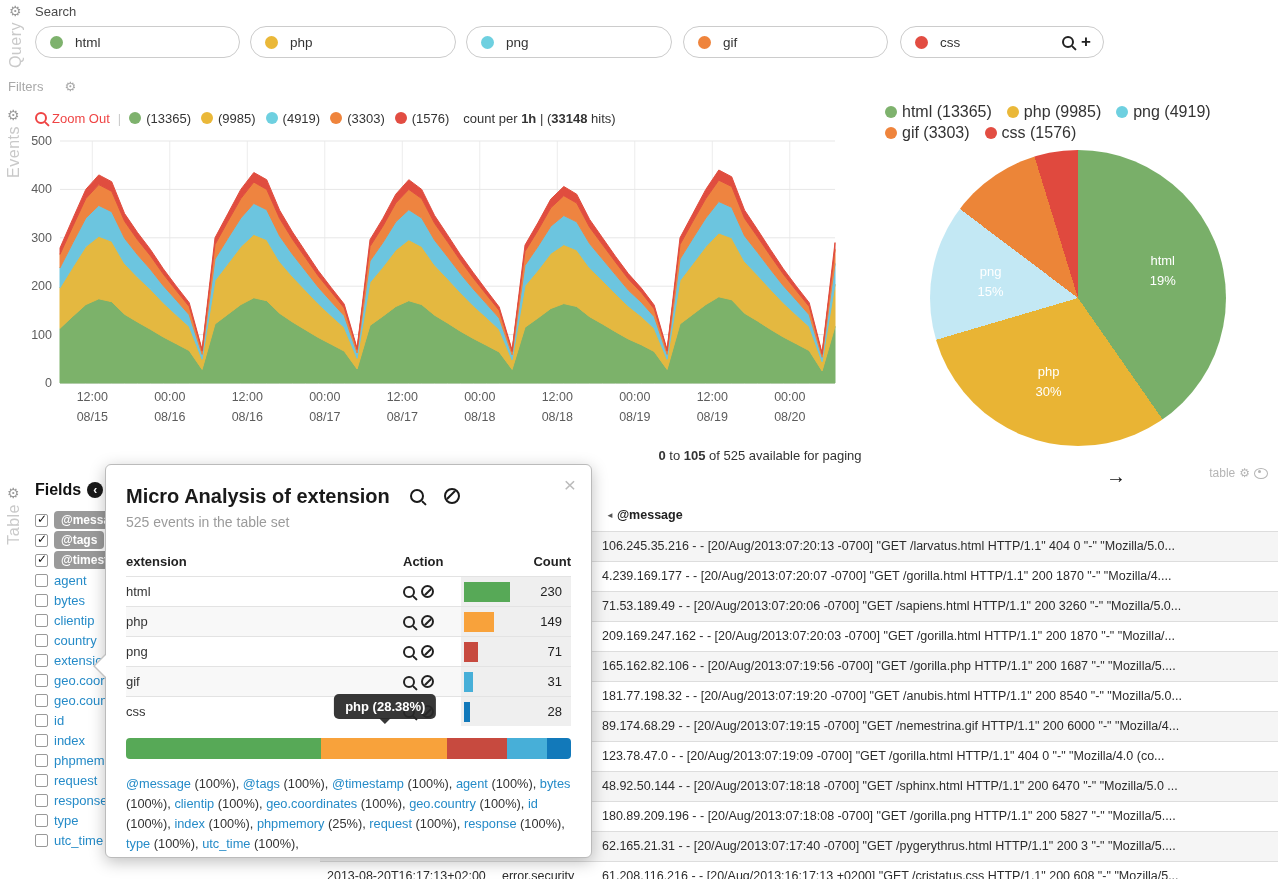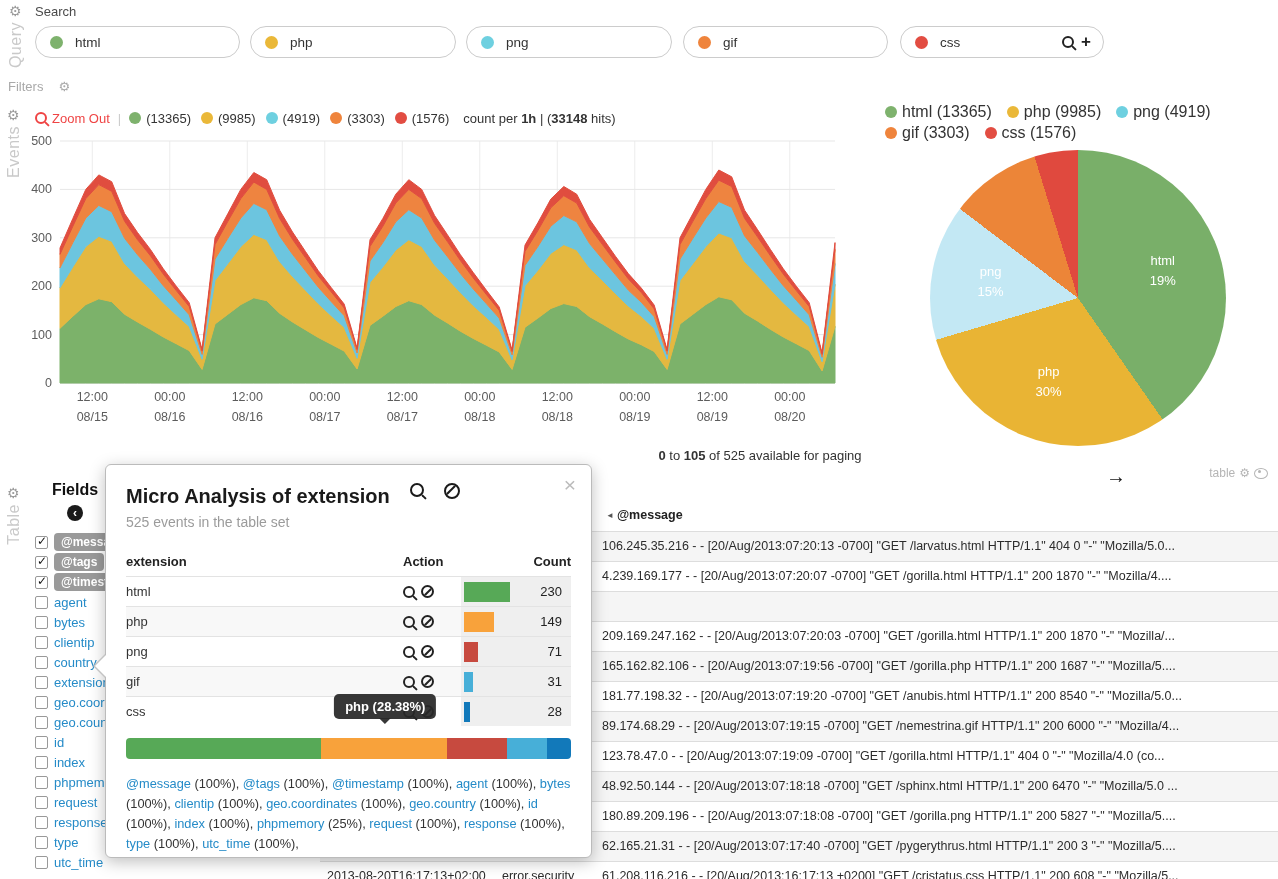--- a/index.html
+++ b/index.html
@@ -9,21 +9,21 @@
   .gear{position:absolute;color:#9a9a9a;font-size:14px;}
   .vlabel{position:absolute;writing-mode:vertical-rl;transform:rotate(180deg);
           color:#c9c9c9;font-size:16px;letter-spacing:.5px;}
   
   #search-label{position:absolute;left:35px;top:4px;font-size:13px;color:#4a4a4a;}
   .pill{position:absolute;top:26px;height:32px;border:1px solid #ccc;border-radius:17px;
         background:#fff;display:flex;align-items:center;box-sizing:border-box;padding:0 12px;}
   .pdot{width:13px;height:13px;border-radius:50%;margin:0 12px 0 2px;flex:0 0 auto;}
   .plabel{font-size:13.5px;color:#333;flex:1;}
   .ptools{display:flex;align-items:center;gap:7px;color:#222;}
-  #filters-row{position:absolute;left:8px;top:79px;font-size:13px;color:#a9a9a9;display:flex;gap:15px;align-items:center;}
+  #filters-row{position:absolute;left:8px;top:79px;font-size:13px;color:#a9a9a9;display:flex;gap:21px;align-items:center;}
   
   .imag{display:inline-block;width:8px;height:8px;border:2px solid currentColor;border-radius:50%;position:relative;}
   .imag::after{content:"";position:absolute;width:6px;height:2px;background:currentColor;
                transform:rotate(45deg);right:-5px;bottom:-3px;border-radius:1px;}
   .iban{display:inline-block;width:9px;height:9px;border:2px solid currentColor;border-radius:50%;position:relative;overflow:hidden;}
   .iban::after{content:"";position:absolute;left:-2px;top:3.5px;width:14px;height:2px;background:currentColor;transform:rotate(-45deg);}
   .iplus{font-weight:bold;font-size:17px;line-height:10px;color:#222;}
   .ieye{display:inline-block;width:12px;height:9px;border:1.5px solid currentColor;border-radius:50%;position:relative;vertical-align:-1px;}
   .ieye::after{content:"";position:absolute;left:3px;top:1.5px;width:3px;height:3px;border-radius:50%;background:currentColor;}
   .icirc{display:inline-flex;width:16px;height:16px;border-radius:50%;background:#1a1a1a;color:#fff;
@@ -49,33 +49,33 @@
   
   #log-table{position:absolute;left:320px;top:531px;right:0;bottom:0;z-index:1;}
   .trow{display:flex;height:29px;line-height:29px;border-top:1px solid #ddd;font-size:12.5px;color:#2c2c2c;
         white-space:nowrap;overflow:hidden;}
   .trow:nth-child(odd){background:#f5f5f5;}
   .ct{width:175px;padding-left:7px;flex:0 0 auto;overflow:hidden;}
   .cg{width:100px;flex:0 0 auto;overflow:hidden;}
   .cm{flex:1;overflow:hidden;}
   
   #fields-panel{position:absolute;left:35px;top:481px;width:80px;z-index:5;}
-  #fields-title{display:flex;align-items:center;gap:6px;font-size:16px;font-weight:bold;color:#111;margin-bottom:11px;flex-direction:column;}
+  #fields-title{display:flex;align-items:center;gap:6px;font-size:16px;font-weight:bold;color:#111;margin-bottom:11px;}
   .fitem{display:flex;align-items:center;gap:6px;height:20px;white-space:nowrap;}
   .cbox{width:13px;height:13px;border:1px solid #999;border-radius:2px;background:#fff;flex:0 0 auto;position:relative;box-sizing:border-box;}
   .cbox.checked::after{content:"\2713";position:absolute;left:1px;top:-3px;font-size:12px;font-weight:bold;color:#111;}
   .fbadge{background:#9a9a9a;color:#fff;font-weight:bold;font-size:12px;border-radius:4px;padding:2px 7px;}
   .flink{color:#258BC8;font-size:13px;cursor:pointer;}
   
   #micro{position:absolute;left:105px;top:464px;width:487px;height:394px;background:#fff;border:1px solid #bbb;
          border-radius:6px;box-shadow:0 4px 16px rgba(0,0,0,.25);z-index:30;box-sizing:border-box;padding:18px 20px;}
   #micro .tail{position:absolute;left:-11px;top:190px;width:0;height:0;border:11px solid transparent;border-left:none;border-right:11px solid #fff;}
   #micro .tailb{position:absolute;left:-13px;top:189px;width:0;height:0;border:12px solid transparent;border-left:none;border-right:12px solid #c3c3c3;}
   #ma-close{position:absolute;right:15px;top:8px;font-size:21px;color:#bbb;cursor:pointer;}
-  #ma-title{font-size:20px;font-weight:bold;color:#1a1a1a;display:flex;gap:20px;line-height:26px;}
+  #ma-title{font-size:20px;font-weight:bold;color:#1a1a1a;display:flex;align-items:center;gap:20px;line-height:26px;}
   #ma-title .imag{width:10px;height:10px;}
   #ma-title .iban{width:12px;height:12px;}
   #ma-sub{font-size:14px;color:#9b9b9b;margin-top:3px;line-height:20px;}
   #ma-table{margin-top:14px;}
   .ma-hrow,.ma-row{display:grid;grid-template-columns:1fr 58px 110px;align-items:center;}
   .ma-hrow{height:30px;font-size:13px;font-weight:bold;color:#222;}
   .ma-hrow .hc{text-align:right;}
   .ma-row{height:29px;border-top:1px solid #e3e3e3;font-size:13px;}
   .ma-row:nth-child(even){background:#f8f8f8;}
   .ma-act{display:flex;gap:6px;color:#222;align-items:center;}
@@ -280,20 +280,21 @@
       <span class="cm">106.245.35.216 - - [20/Aug/2013:07:20:13 -0700] "GET /larvatus.html HTTP/1.1" 404 0 "-" "Mozilla/5.0...</span>
     </div>
     <div class="trow">
       <span class="ct"></span>
       <span class="cg"></span>
       <span class="cm">4.239.169.177 - - [20/Aug/2013:07:20:07 -0700] "GET /gorilla.html HTTP/1.1" 200 1870 "-" "Mozilla/4....</span>
     </div>
     <div class="trow">
       <span class="ct"></span>
       <span class="cg"></span>
+      <span class="cm">71.53.189.49 - - [20/Aug/2013:07:20:06 -0700] "GET /sapiens.html HTTP/1.1" 200 3260 "-" "Mozilla/5.0...</span>
     </div>
     <div class="trow">
       <span class="ct"></span>
       <span class="cg"></span>
       <span class="cm">209.169.247.162 - - [20/Aug/2013:07:20:03 -0700] "GET /gorilla.html HTTP/1.1" 200 1870 "-" "Mozilla/...</span>
     </div>
     <div class="trow">
       <span class="ct"></span>
       <span class="cg"></span>
       <span class="cm">165.162.82.106 - - [20/Aug/2013:07:19:56 -0700] "GET /gorilla.php HTTP/1.1" 200 1687 "-" "Mozilla/5....</span>

